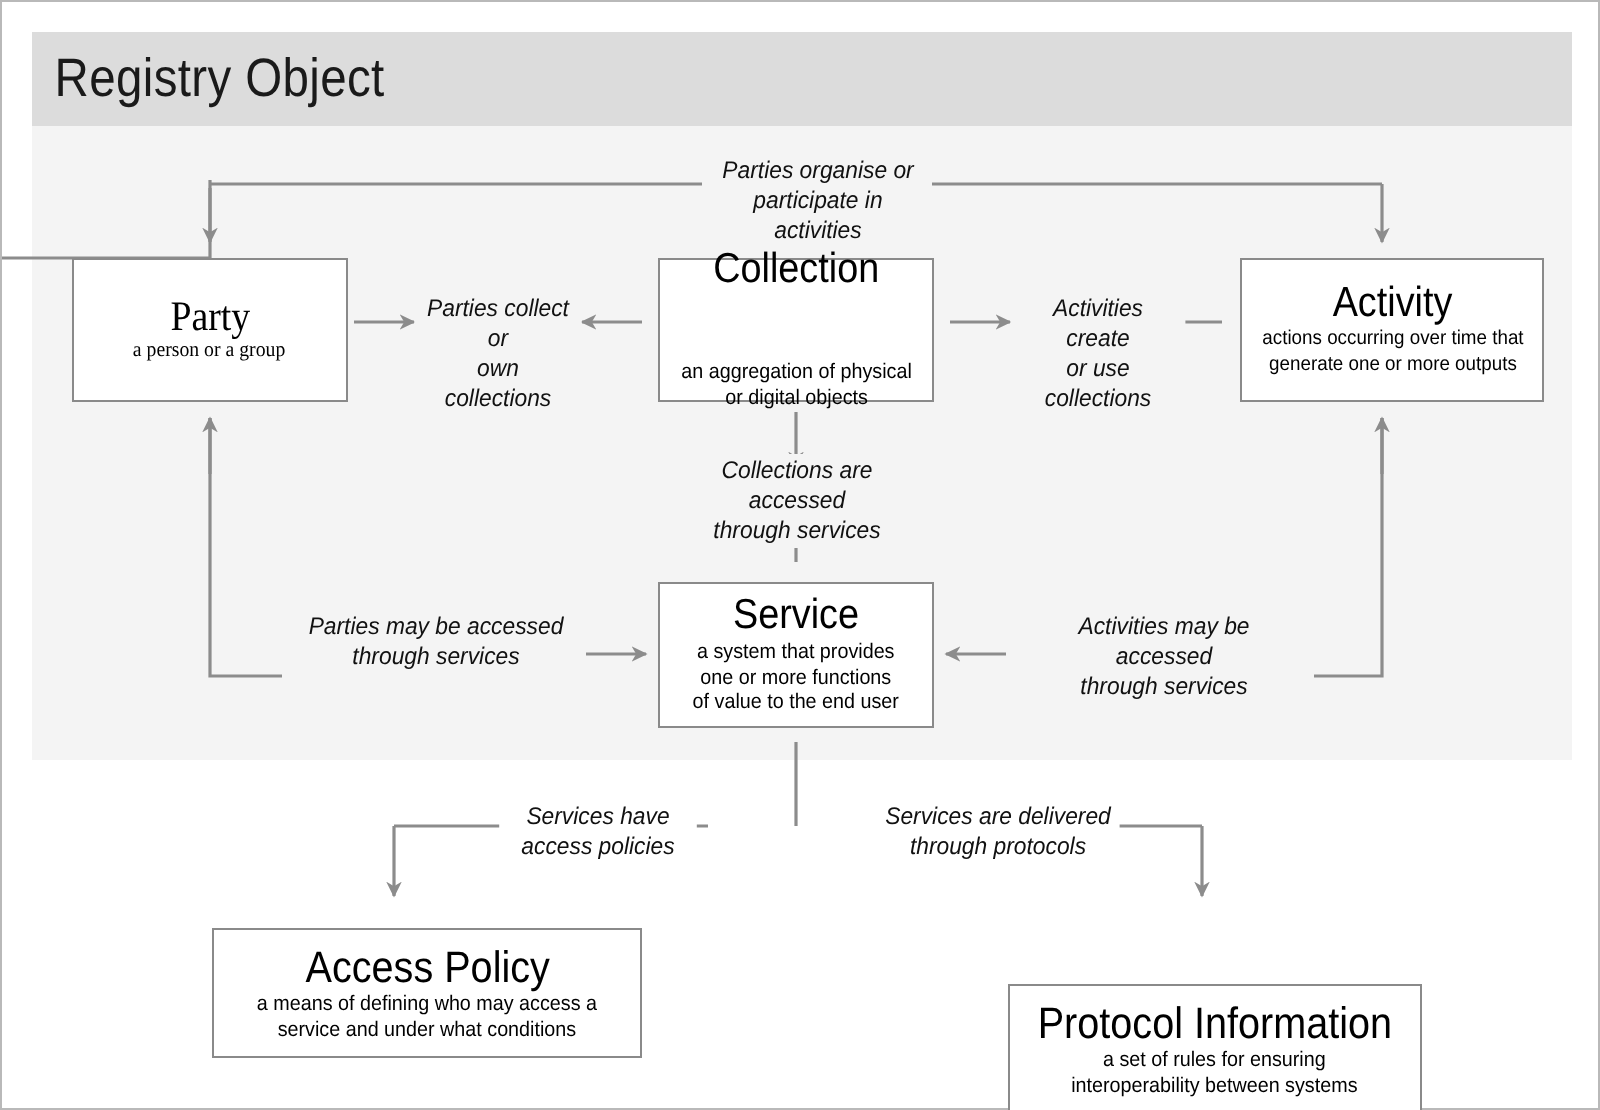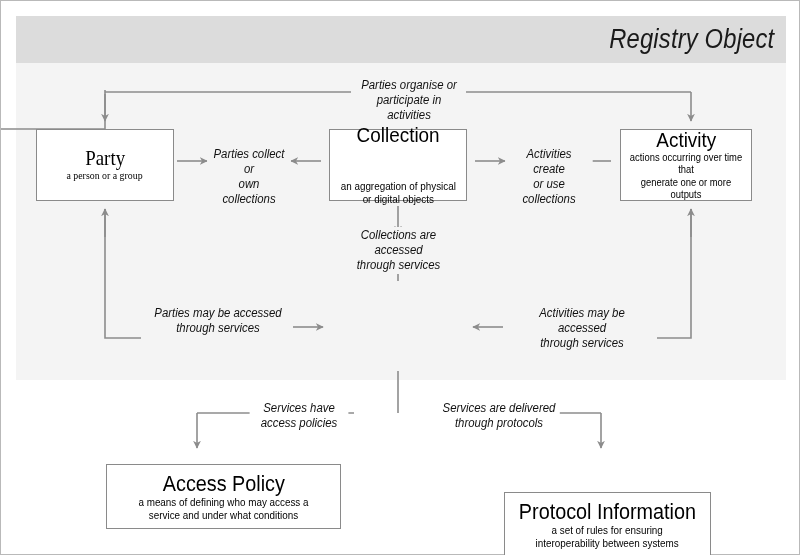--- a/index.html
+++ b/index.html
@@ -21,21 +21,21 @@
     position:absolute;
     left:15px;top:15px;
     width:770px;height:364px;
     background:#f4f4f4;
   }
   #panel-header{
     position:absolute;
     left:15px;top:15px;
     width:770px;height:47px;
     background:#dcdcdc;
-    display:flex;align-items:center;justify-content:flex-end;font-style:italic;
+    display:flex;align-items:center;justify-content:flex-start;
   }
   #panel-title{
     font-size:27px;
     font-weight:400;
     color:#1a1a1a;
     letter-spacing:.2px;
     font-family:"Liberation Sans", sans-serif;
     transform:scaleX(.88);
   }
   
@@ -137,27 +137,31 @@
   <div class="node" style="left:35px;top:128px;width:138px;height:72px;font-family:Liberation Serif, serif;">
     <div class="title">Party</div>
     <div class="desc ml">a person or a group</div>
   </div>
 
   <div class="node" style="left:328px;top:128px;width:138px;height:72px;gap:33px;">
     <div class="title">Collection</div>
     <div class="desc ml">an aggregation of physical<br>or digital objects</div>
   </div>
 
-  <div class="node" style="left:619px;top:128px;width:132px;height:72px;">
+  <div class="node" style="left:619px;top:128px;width:152px;height:72px;">
     <div class="title">Activity</div>
     <div class="desc ml" style="font-size:10px;">actions occurring over time that<br>generate one or more outputs</div>
   </div>
 
+  <div class="node" style="left:328px;top:290px;width:138px;height:73px;">
+    <div class="title">Service</div>
+    <div class="desc ml">a system that provides<br>one or more functions<br>of value to the end user</div>
+  </div>
 
-  <div class="node big" style="left:105px;top:463px;width:235px;height:65px;">
+  <div class="node big" style="left:105px;top:463px;width:215px;height:65px;">
     <div class="title">Access Policy</div>
     <div class="desc ml">a means of defining who may access a<br>service and under what conditions</div>
   </div>
 
   <div class="node big" style="left:503px;top:491px;width:207px;height:65px;">
     <div class="title">Protocol Information</div>
     <div class="desc ml">a set of rules for ensuring<br>interoperability between systems</div>
   </div>
 
   <div class="elabel ml" style="left:348px;top:76px;width:120px;">Parties organise or<br>participate in activities</div>

